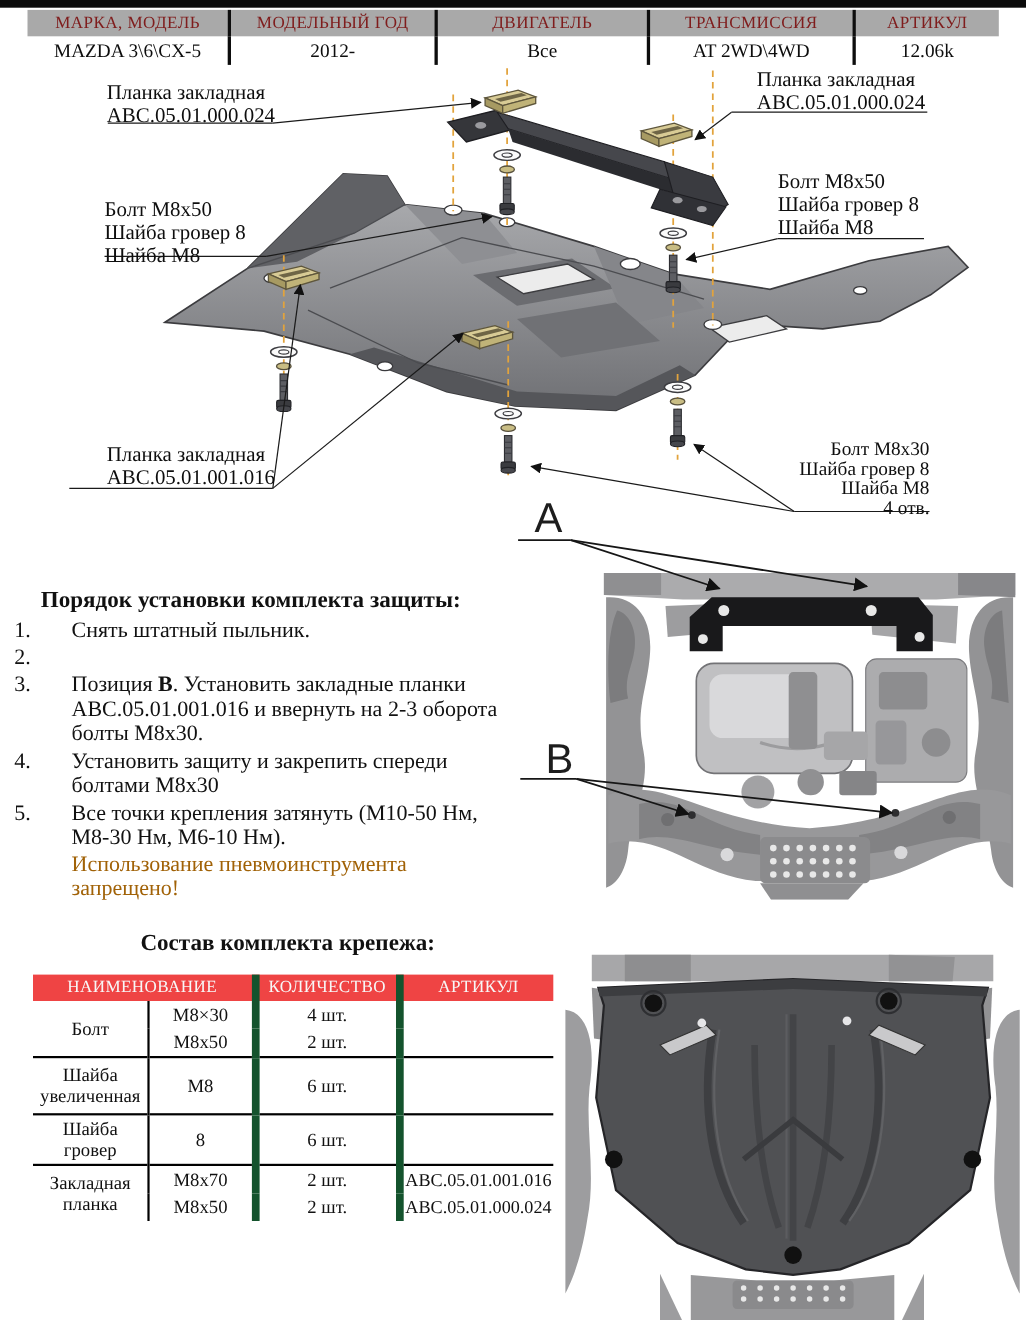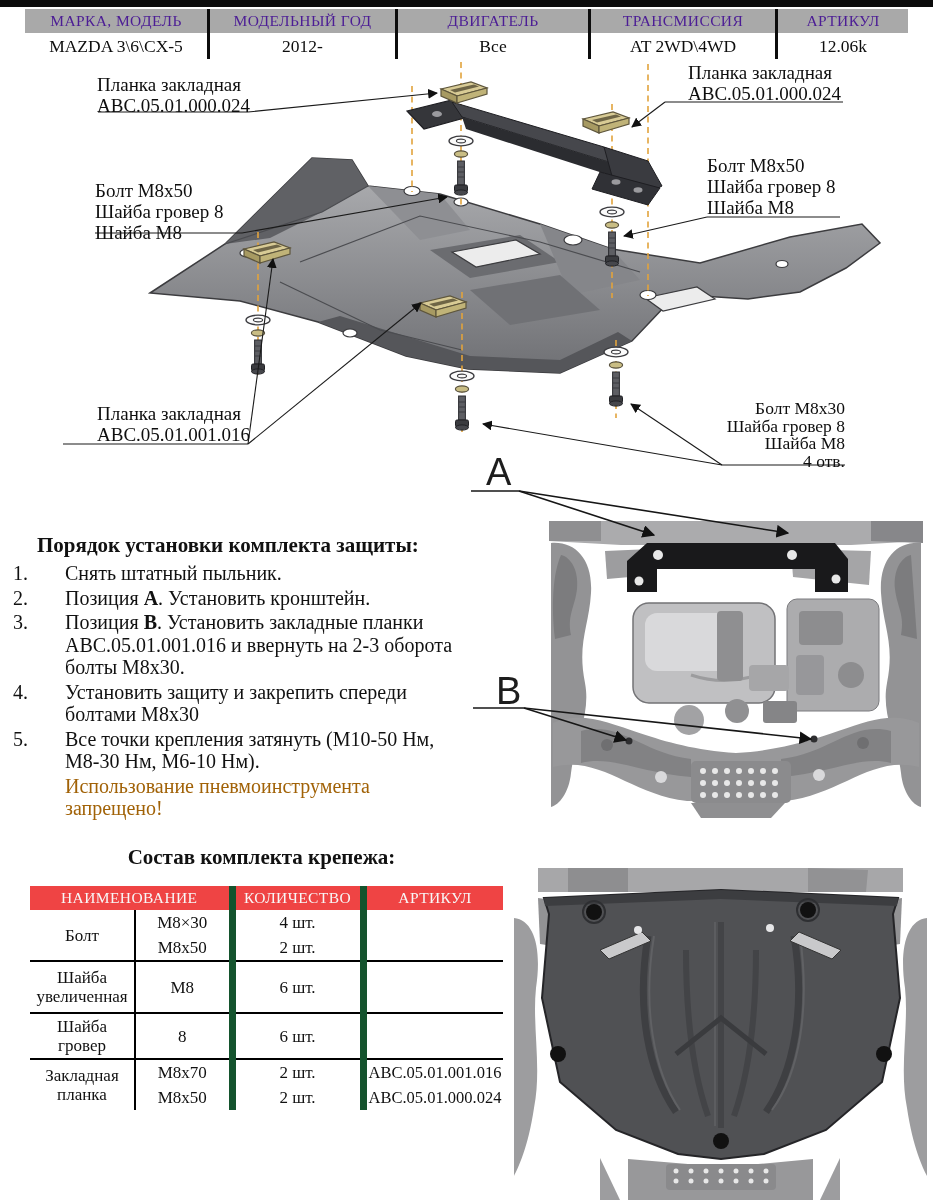--- a/index.html
+++ b/index.html
@@ -5,21 +5,21 @@
   html,body{margin:0;padding:0;background:#e8e8e8;}
   #page{position:relative;width:933px;height:1200px;background:#ffffff;overflow:hidden;
         font-family:"Liberation Serif","DejaVu Serif",serif;color:#111;}
   .abs{position:absolute;}
   
   .topbar{left:0;top:0;width:933px;height:7px;background:#0b0b0b;}
   
   .top-table{left:25px;top:9px;width:883px;display:grid;
              grid-template-columns:182px 188px 193px 187px 133px;}
   .top-table .c{display:flex;align-items:center;justify-content:center;text-align:center;}
-  .top-table .th{height:24px;background:#a9a9a9;color:#4c1d95;font-size:15.5px;letter-spacing:.4px;}
+  .top-table .th{height:24px;background:#a9a9a9;color:#7f1d1d;font-size:15.5px;letter-spacing:.4px;}
   .top-table .td{height:26px;font-size:17.5px;color:#0d0d0d;}
   .bl{border-left:3px solid #0d0d0d;}
   
   .callout{position:absolute;font-size:19px;line-height:21px;color:#0e0e0e;white-space:nowrap;}
   .callout.small{font-size:17.5px;line-height:17.5px;}
   .co-r{text-align:right;}
   .label-ab{position:absolute;font-family:"Liberation Sans","DejaVu Sans",sans-serif;
             font-size:38px;line-height:1;color:#1d1d1d;}
   
   .instructions{position:absolute;left:8px;top:533px;width:456px;}
@@ -331,21 +331,20 @@
   </svg>
 
   <div class="instructions">
     <div class="inst-title">Порядок установки комплекта защиты:</div>
     <div class="inst-item">
       <span class="num">1.</span>
       <span class="txt"><span>Снять штатный пыльник.</span><b></b><span></span></span>
     </div>
     <div class="inst-item">
       <span class="num">2.</span>
-      <span class="txt"><span>Позиция </span><b>А</b><span>. Установить кронштейн.</span></span>
     </div>
     <div class="inst-item">
       <span class="num">3.</span>
       <span class="txt"><span>Позиция </span><b>В</b><span>. Установить закладные планки ABC.05.01.001.016 и ввернуть на 2-3 оборота болты М8х30.</span></span>
     </div>
     <div class="inst-item">
       <span class="num">4.</span>
       <span class="txt"><span>Установить защиту и закрепить спереди болтами М8х30</span><b></b><span></span></span>
     </div>
     <div class="inst-item">

